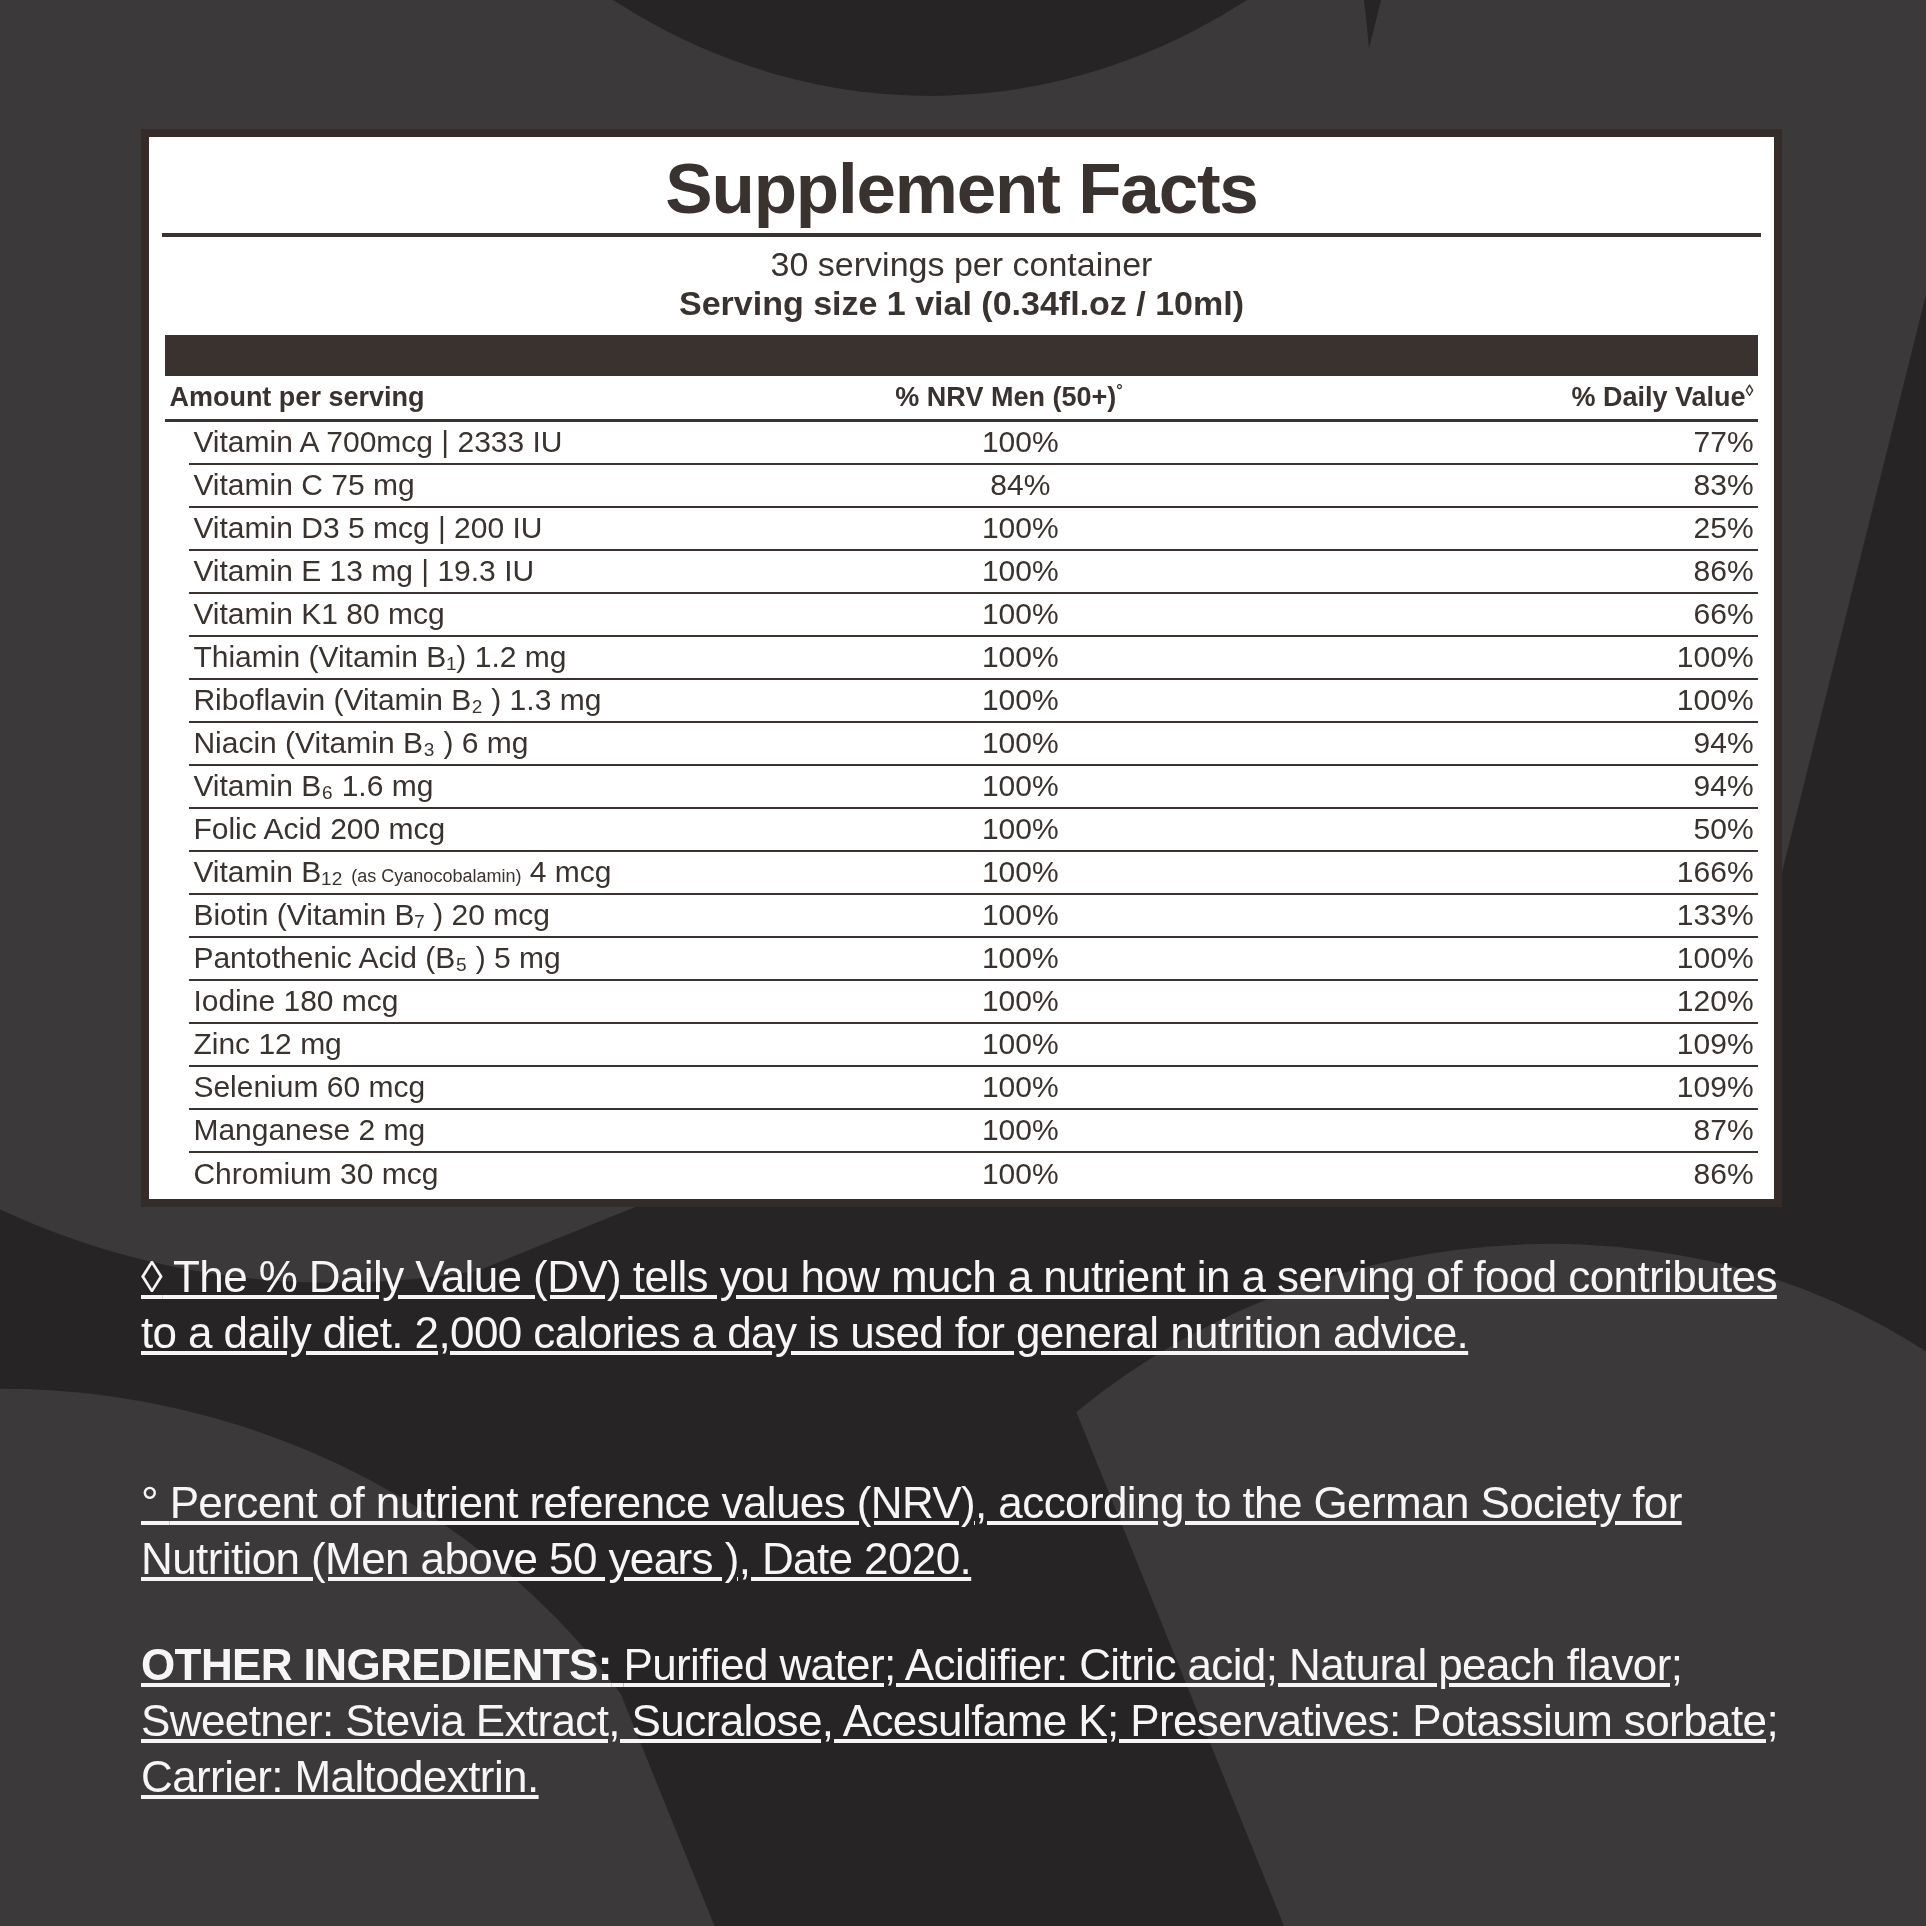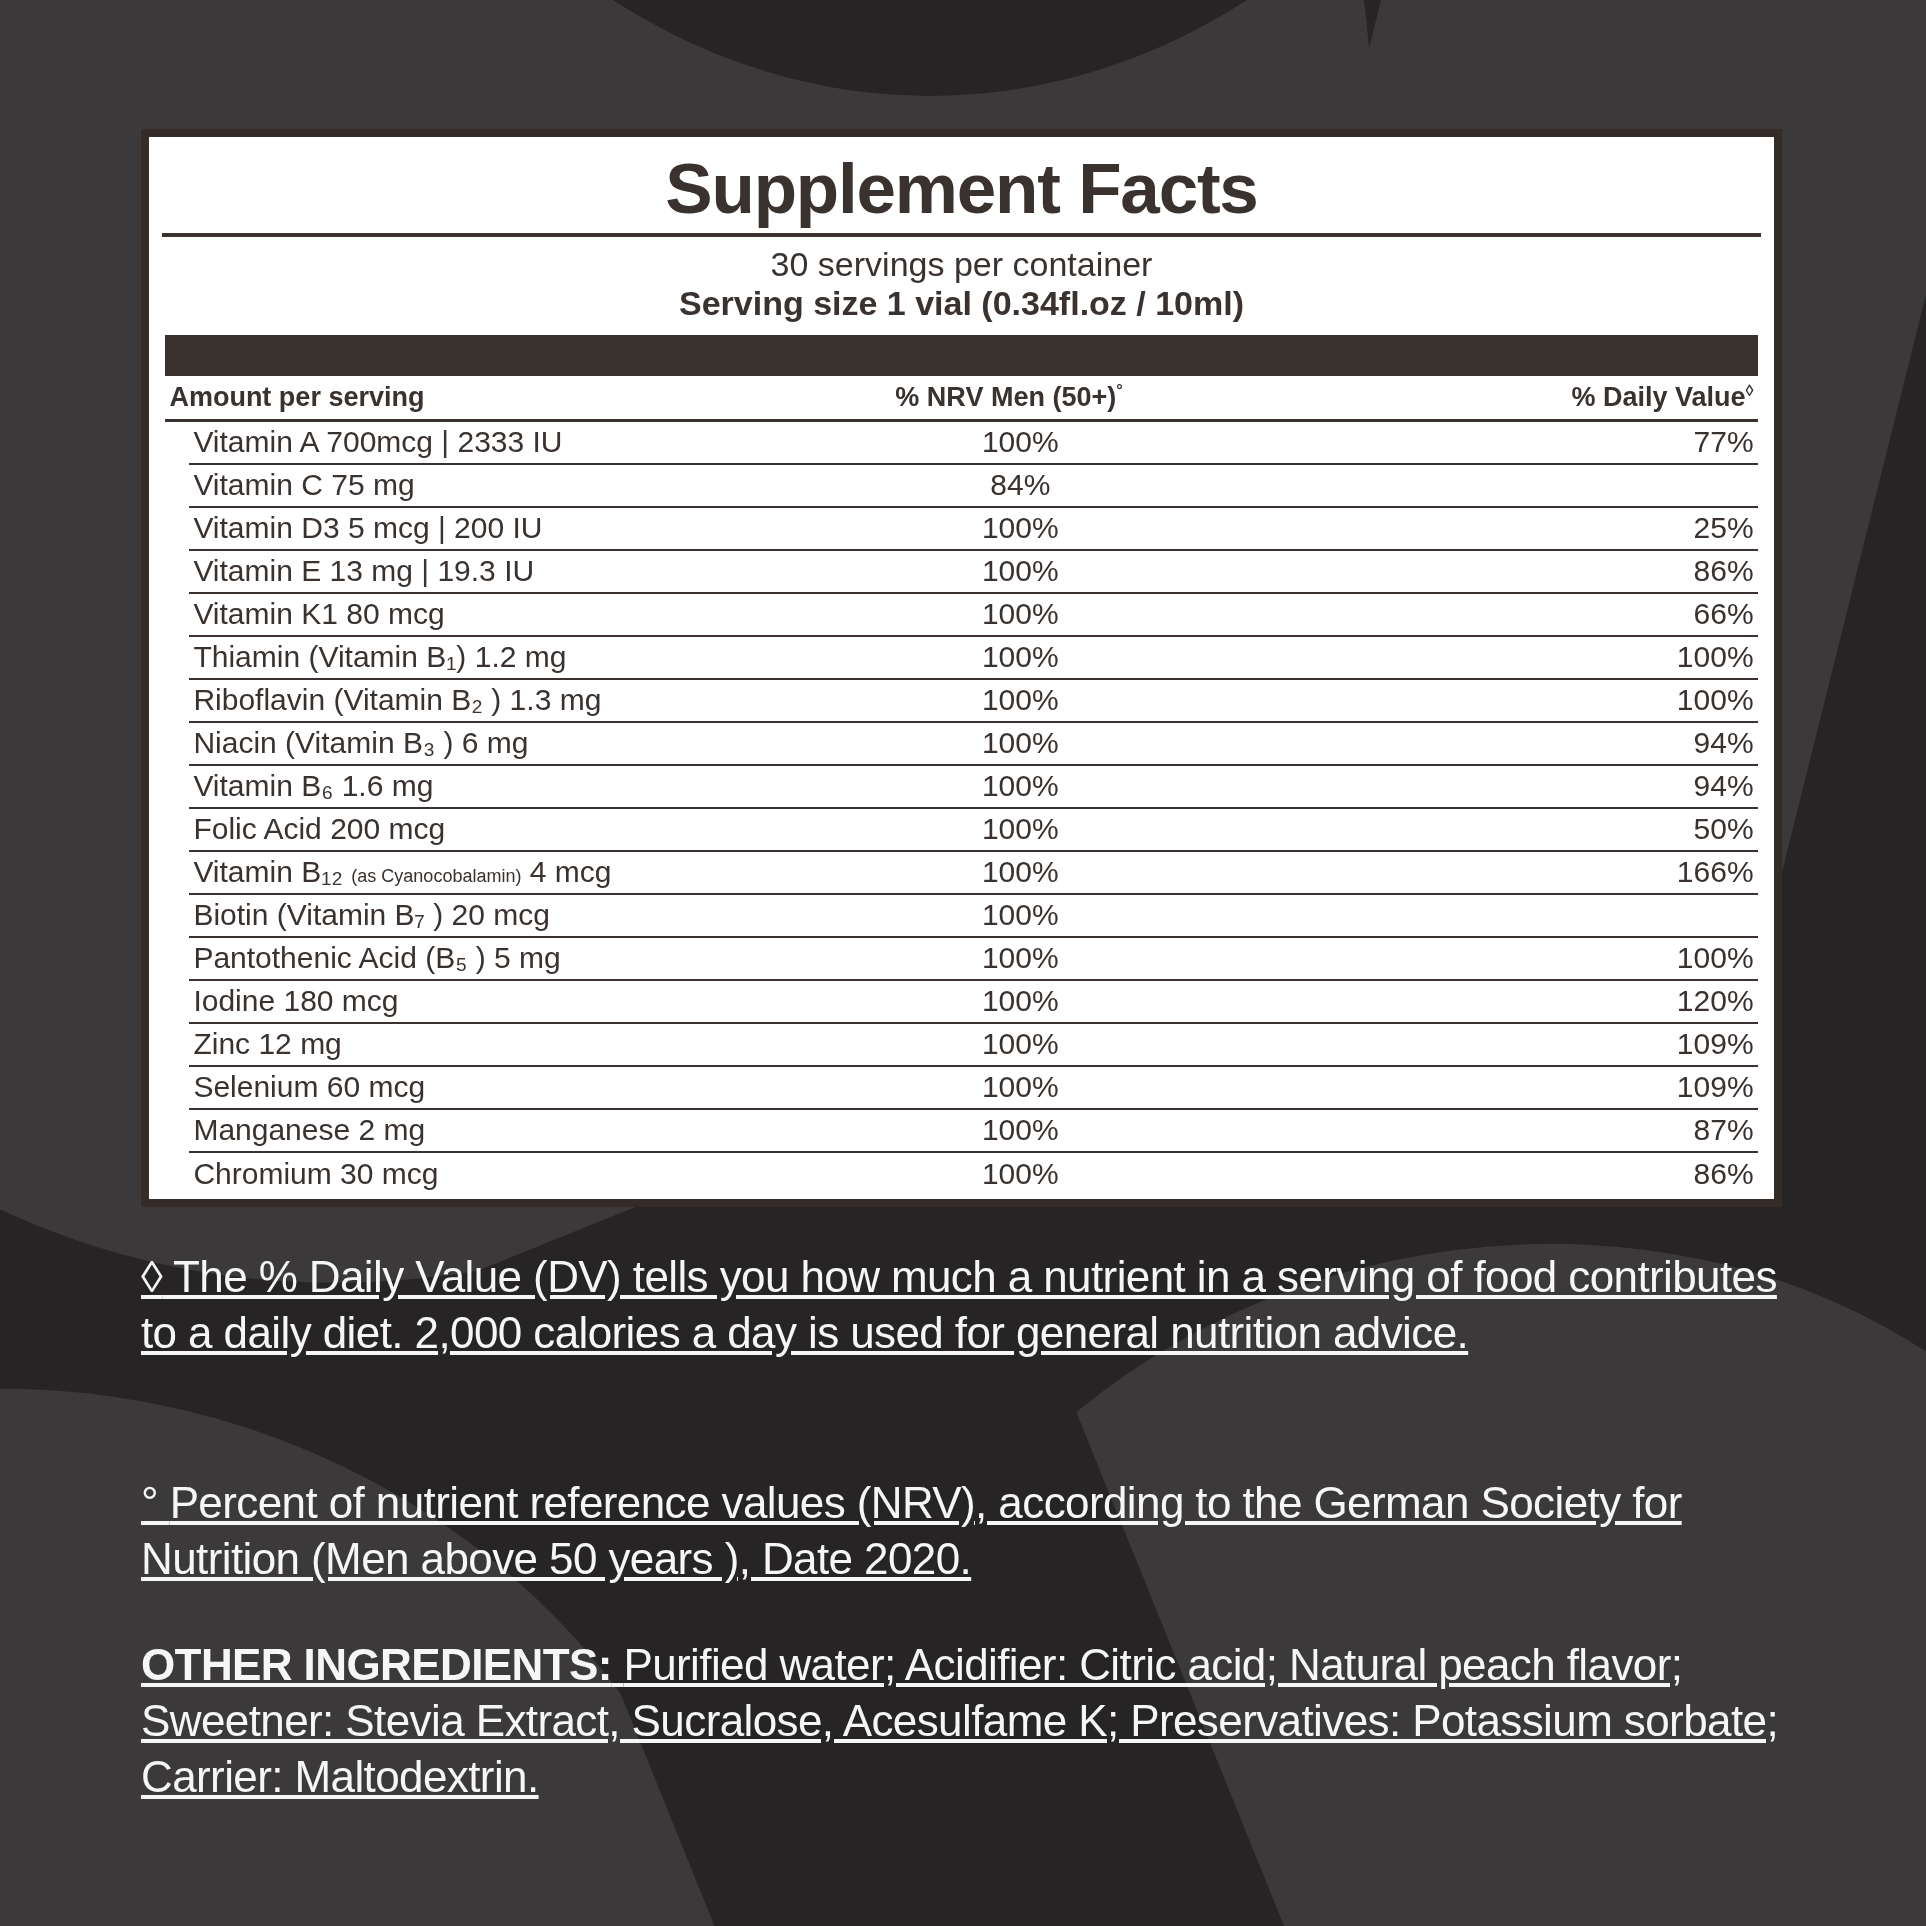--- a/index.html
+++ b/index.html
@@ -100,20 +100,21 @@
     <div class="rows">
   <div class="grid row">
     <span class="r-name-wrap"><span class="r-name">Vitamin A</span>  <span class="r-amount">700mcg | 2333 IU</span></span>
     <span class="c-mid r-nrv">100%</span>
     <span class="c-right r-dv">77%</span>
   </div>
 
   <div class="grid row">
     <span class="r-name-wrap"><span class="r-name">Vitamin C</span>  <span class="r-amount">75 mg</span></span>
     <span class="c-mid r-nrv">84%</span>
+    <span class="c-right r-dv">83%</span>
   </div>
 
   <div class="grid row">
     <span class="r-name-wrap"><span class="r-name">Vitamin D3</span>  <span class="r-amount">5 mcg | 200 IU</span></span>
     <span class="c-mid r-nrv">100%</span>
     <span class="c-right r-dv">25%</span>
   </div>
 
   <div class="grid row">
     <span class="r-name-wrap"><span class="r-name">Vitamin E</span>  <span class="r-amount">13 mg | 19.3 IU</span></span>
@@ -159,20 +160,21 @@
 
   <div class="grid row">
     <span class="r-name-wrap"><span class="r-name">Vitamin B₁₂</span> <span class="r-note">(as Cyanocobalamin)</span> <span class="r-amount">4 mcg</span></span>
     <span class="c-mid r-nrv">100%</span>
     <span class="c-right r-dv">166%</span>
   </div>
 
   <div class="grid row">
     <span class="r-name-wrap"><span class="r-name">Biotin (Vitamin B₇ )</span>  <span class="r-amount">20 mcg</span></span>
     <span class="c-mid r-nrv">100%</span>
+    <span class="c-right r-dv">133%</span>
   </div>
 
   <div class="grid row">
     <span class="r-name-wrap"><span class="r-name">Pantothenic Acid (B₅ )</span>  <span class="r-amount">5 mg</span></span>
     <span class="c-mid r-nrv">100%</span>
     <span class="c-right r-dv">100%</span>
   </div>
 
   <div class="grid row">
     <span class="r-name-wrap"><span class="r-name">Iodine</span>  <span class="r-amount">180 mcg</span></span>

